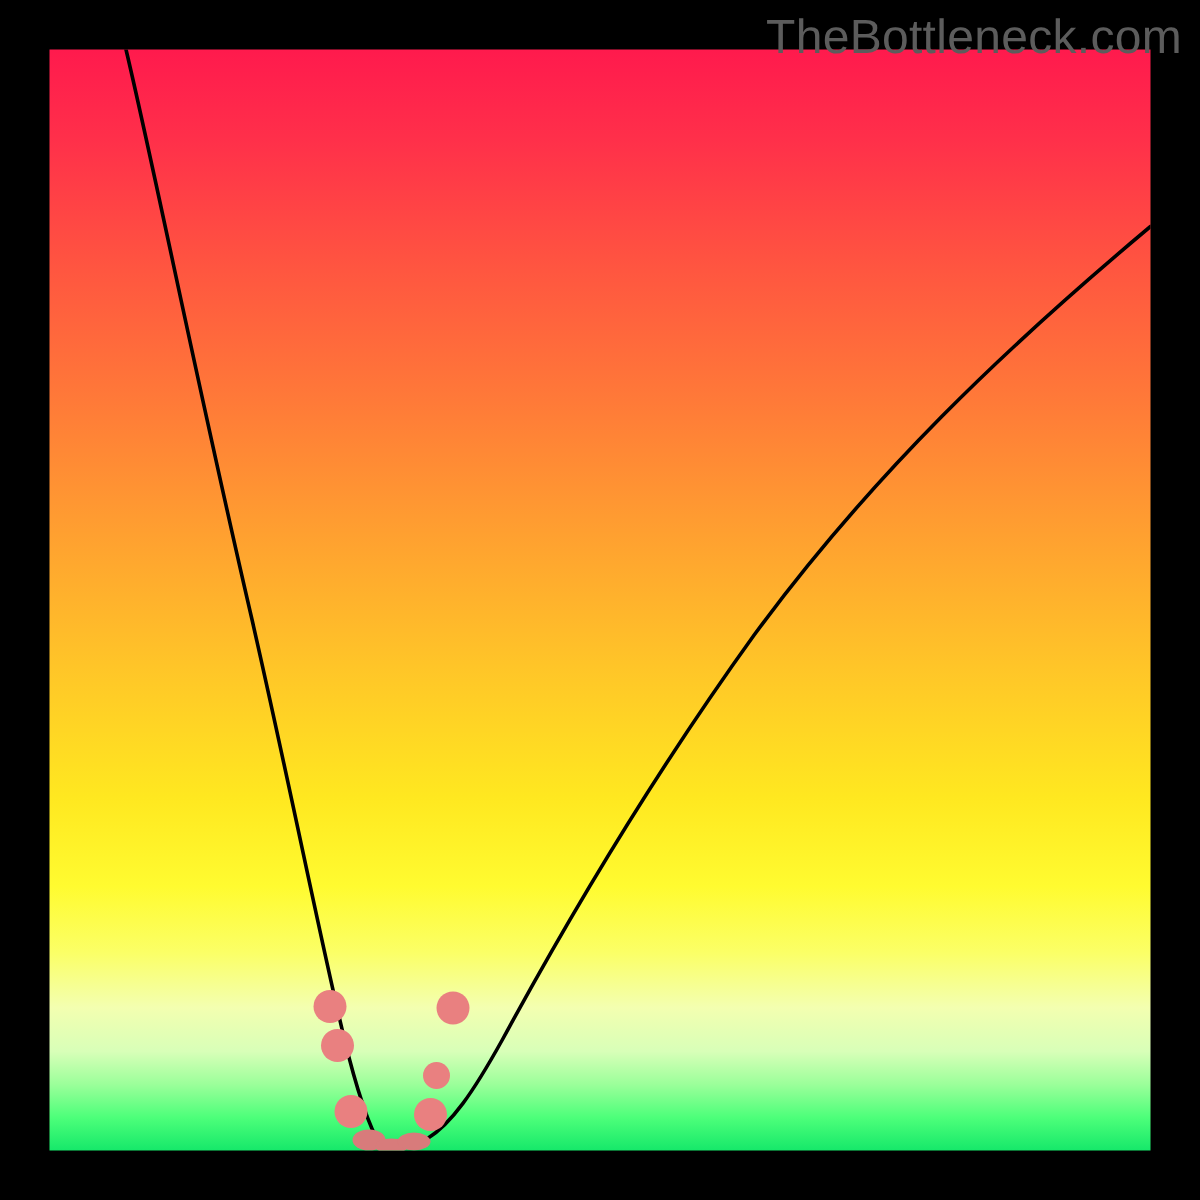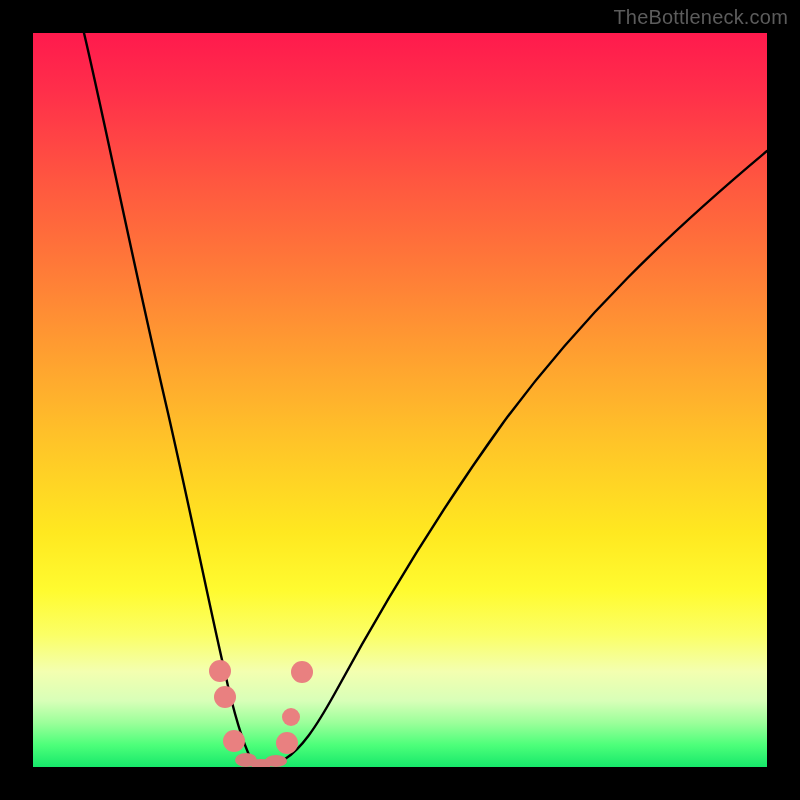--- a/index.html
+++ b/index.html
@@ -40,21 +40,21 @@
       #9bff9a 94%,
       #4dff7a 97%,
       #16e86a 100%
     );
   }
   .attribution {
     position: absolute;
     top: 6px;
     right: 12px;
     color: #5c5c5c;
-    font-size: 20px;
+    font-size: 32px;
     letter-spacing: 0.2px;
     user-select: none;
   }
   svg.curves {
     position: absolute;
     left: 0;
     top: 0;
     width: 734px;
     height: 734px;
   }

